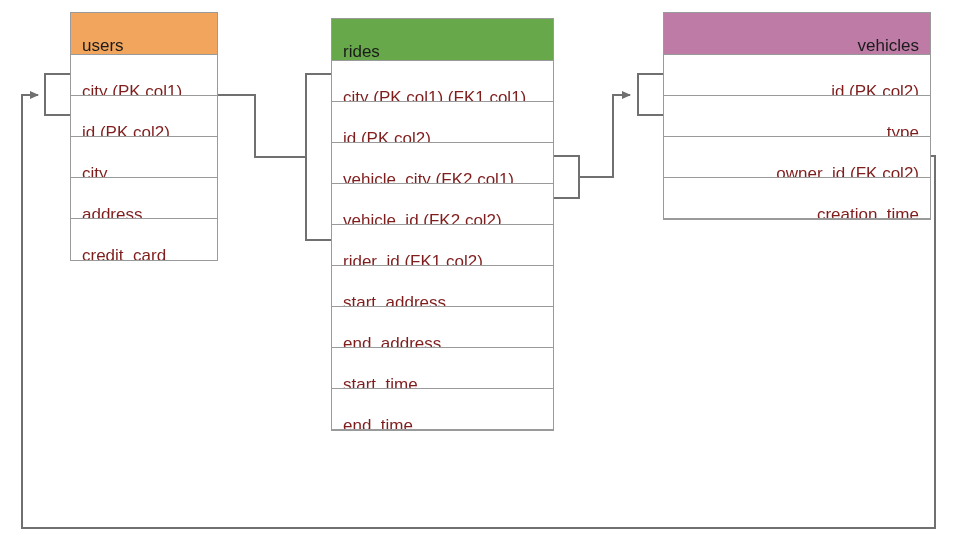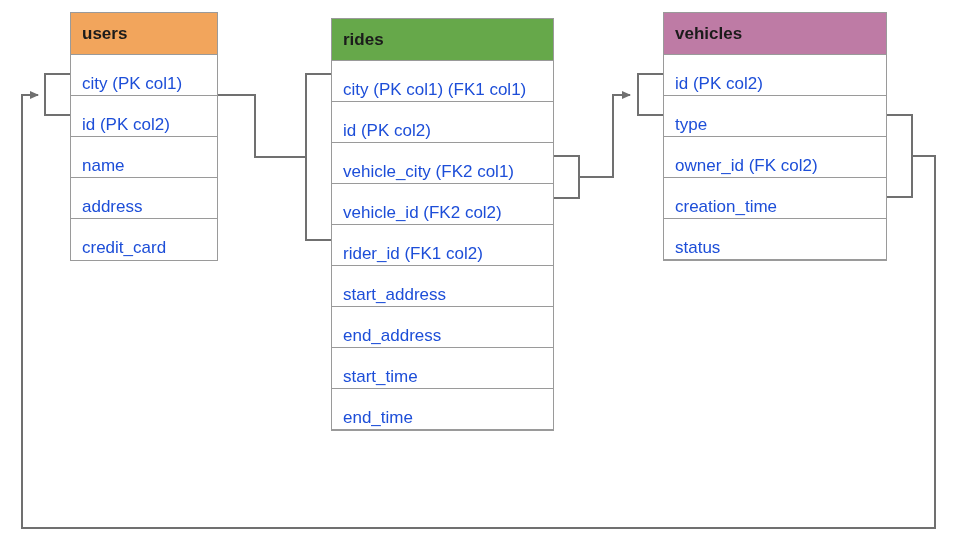--- a/index.html
+++ b/index.html
@@ -30,35 +30,34 @@
   .entity {
     position: absolute;
     box-sizing: border-box;
     border: 1px solid #9a9a9a;
     background: #ffffff;
   }
   .entity-header {
     box-sizing: border-box;
     height: 42px;
     line-height: 42px;
-    padding: 0 11px;
+    padding: 12px 11px;
     font-size: 17px;
     color: #1b1b1b;
     border-bottom: 1px solid #9a9a9a;
     white-space: nowrap;
     overflow: hidden;
-    font-weight: bold;
   }
   .entity-row {
     box-sizing: border-box;
     height: 41px;
     line-height: 41px;
-    padding: 8px 11px;
+    padding: 16px 11px;
     font-size: 17px;
-    color: #1d4ed8;
+    color: #7f1d1d;
     border-bottom: 1px solid #9a9a9a;
     white-space: nowrap;
     overflow: hidden;
     background: #ffffff;
   }
   .entity-row.last {
     border-bottom: none;
   }
 </style>
 </head>
@@ -104,39 +103,38 @@
     <g>
       <path d="M579,177 L613,177 L613,95 L630,95" fill="none" stroke="#707070" stroke-width="2" marker-end="url(#arrowhead)"></path>
     </g>
   </svg>
 
   <div id="entities">
       <div class="entity" style="left: 70px; top: 12px; width: 148px;">
         <div class="entity-header" style="background: rgb(242, 165, 92);">users</div>
         <div class="entity-row">city (PK col1)</div>
         <div class="entity-row">id (PK col2)</div>
-        <div class="entity-row">name</div>
+        <div class="entity-row">city</div>
         <div class="entity-row">address</div>
         <div class="entity-row last">credit_card</div>
       </div>
       <div class="entity" style="left: 331px; top: 12px; width: 223px; margin-top: 6px;">
         <div class="entity-header" style="background: rgb(102, 168, 74);">rides</div>
         <div class="entity-row">city (PK col1) (FK1 col1)</div>
         <div class="entity-row">id (PK col2)</div>
         <div class="entity-row">vehicle_city (FK2 col1)</div>
         <div class="entity-row">vehicle_id (FK2 col2)</div>
         <div class="entity-row">rider_id (FK1 col2)</div>
         <div class="entity-row">start_address</div>
         <div class="entity-row">end_address</div>
         <div class="entity-row">start_time</div>
         <div class="entity-row">end_time</div>
       </div>
-      <div class="entity" style="left: 663px; top: 12px; width: 224px;">
+      <div class="entity" style="left: 663px; top: 12px; width: 268px; text-align: right;">
         <div class="entity-header" style="background: rgb(190, 123, 165);">vehicles</div>
         <div class="entity-row">id (PK col2)</div>
         <div class="entity-row">type</div>
         <div class="entity-row">owner_id (FK col2)</div>
         <div class="entity-row">creation_time</div>
-        <div class="entity-row">status</div>
       </div>
     </div>
 
 </div>
 
 </body></html>

